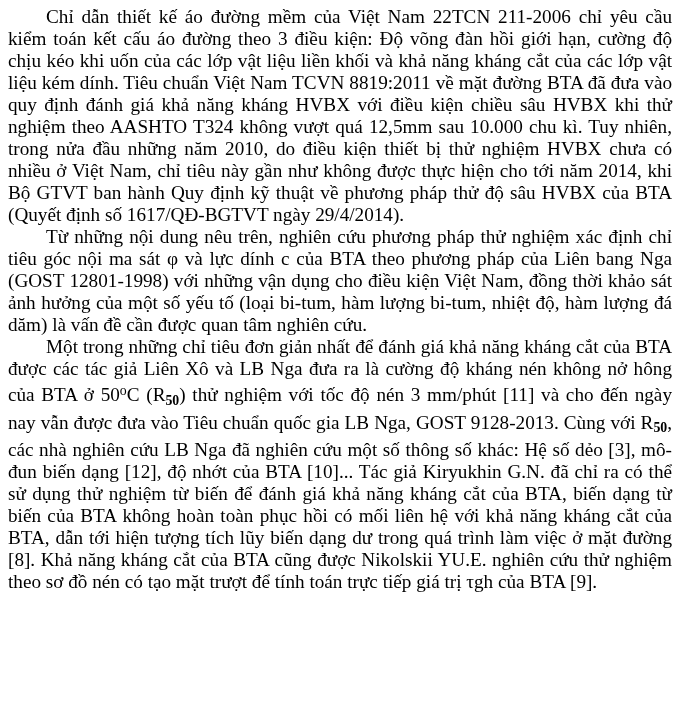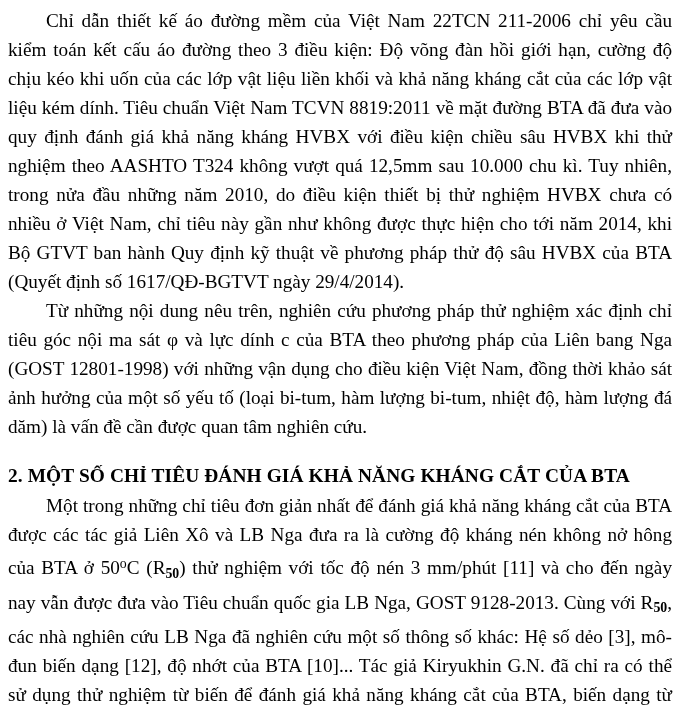--- a/index.html
+++ b/index.html
@@ -16,21 +16,21 @@
   }
   .page {
     width: 680px;
     height: 716px;
     box-sizing: border-box;
     padding: 6px 8px 0 8px;
     position: relative;
   }
   .para {
     font-size: 19.2px;
-    line-height: 29px;
+    line-height: 22px;
     text-align: justify;
     text-justify: inter-word;
     margin: 0;
     text-indent: 38px;
     hyphens: none;
   }
   .section-heading {
     font-size: 19.4px;
     line-height: 26px;
     font-weight: bold;
@@ -57,18 +57,17 @@
 </style>
 </head>
 <body>
 
 <div class="page">
 
   <p class="para">Chỉ dẫn thiết kế áo đường mềm của Việt Nam 22TCN 211-2006 chỉ yêu cầu kiểm toán kết cấu áo đường theo 3 điều kiện: Độ võng đàn hồi giới hạn, cường độ chịu kéo khi uốn của các lớp vật liệu liền khối và khả năng kháng cắt của các lớp vật liệu kém dính. Tiêu chuẩn Việt Nam TCVN 8819:2011 về mặt đường BTA đã đưa vào quy định đánh giá khả năng kháng HVBX với điều kiện chiều sâu HVBX khi thử nghiệm theo AASHTO T324 không vượt quá 12,5mm sau 10.000 chu kì. Tuy nhiên, trong nửa đầu những năm 2010, do điều kiện thiết bị thử nghiệm HVBX chưa có nhiều ở Việt Nam, chỉ tiêu này gần như không được thực hiện cho tới năm 2014, khi Bộ GTVT ban hành Quy định kỹ thuật về phương pháp thử độ sâu HVBX của BTA (Quyết định số 1617/QĐ-BGTVT ngày 29/4/2014).</p>
 
   <p class="para">Từ những nội dung nêu trên, nghiên cứu phương pháp thử nghiệm xác định chỉ tiêu góc nội ma sát φ và lực dính c của BTA theo phương pháp của Liên bang Nga (GOST 12801-1998) với những vận dụng cho điều kiện Việt Nam, đồng thời khảo sát ảnh hưởng của một số yếu tố (loại bi-tum, hàm lượng bi-tum, nhiệt độ, hàm lượng đá dăm) là vấn đề cần được quan tâm nghiên cứu.</p>
 
-  <h2 class="section-heading">2. MỘT SỐ CHỈ TIÊU ĐÁNH GIÁ KHẢ NĂNG KHÁNG CẮT CỦA BTA</h2>
 
   <p class="para">Một trong những chỉ tiêu đơn giản nhất để đánh giá khả năng kháng cắt của BTA được các tác giả Liên Xô và LB Nga đưa ra là cường độ kháng nén không nở hông của BTA ở 50<sup>o</sup>C (R<sub>50</sub>) thử nghiệm với tốc độ nén 3 mm/phút [11] và cho đến ngày nay vẫn được đưa vào Tiêu chuẩn quốc gia LB Nga, GOST 9128-2013. Cùng với R<sub>50</sub>, các nhà nghiên cứu LB Nga đã nghiên cứu một số thông số khác: Hệ số dẻo [3], mô-đun biến dạng [12], độ nhớt của BTA [10]... Tác giả Kiryukhin G.N. đã chỉ ra có thể sử dụng thử nghiệm từ biến để đánh giá khả năng kháng cắt của BTA, biến dạng từ biến của BTA không hoàn toàn phục hồi có mối liên hệ với khả năng kháng cắt của BTA, dẫn tới hiện tượng tích lũy biến dạng dư trong quá trình làm việc ở mặt đường [8]. Khả năng kháng cắt của BTA cũng được Nikolskii YU.E. nghiên cứu thử nghiệm theo sơ đồ nén có tạo mặt trượt để tính toán trực tiếp giá trị τgh của BTA [9].</p>
 
   <div class="clip-bottom"></div>
 </div>
 
 </body></html>

